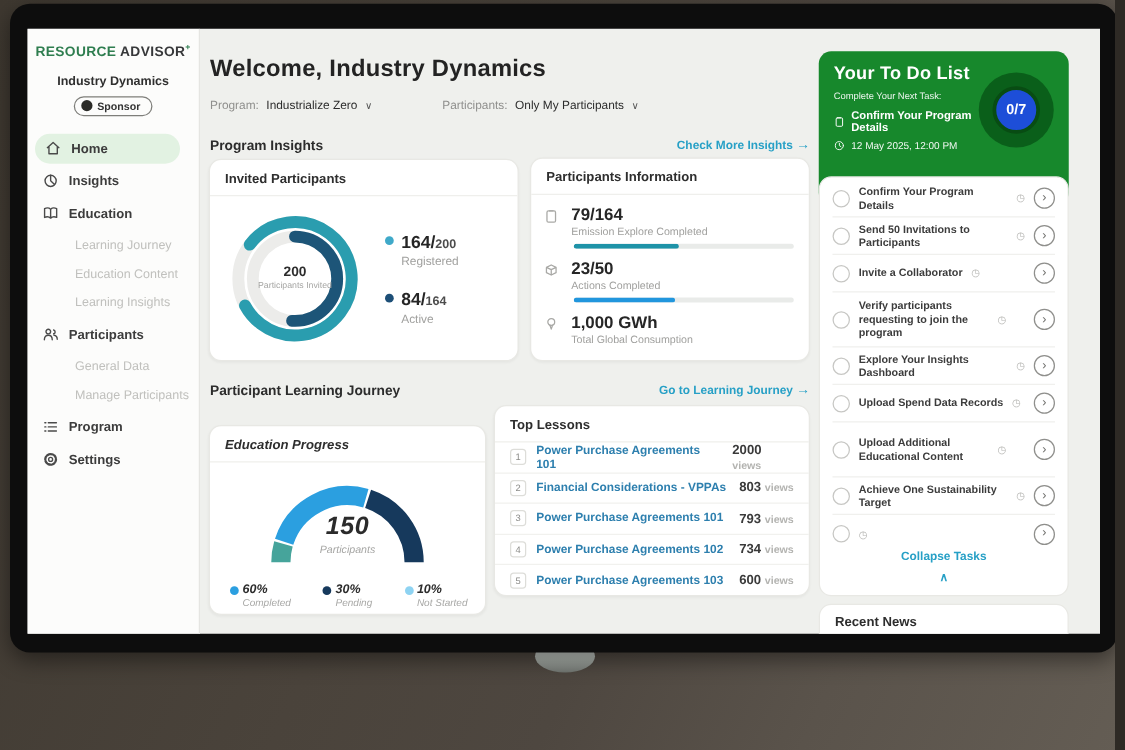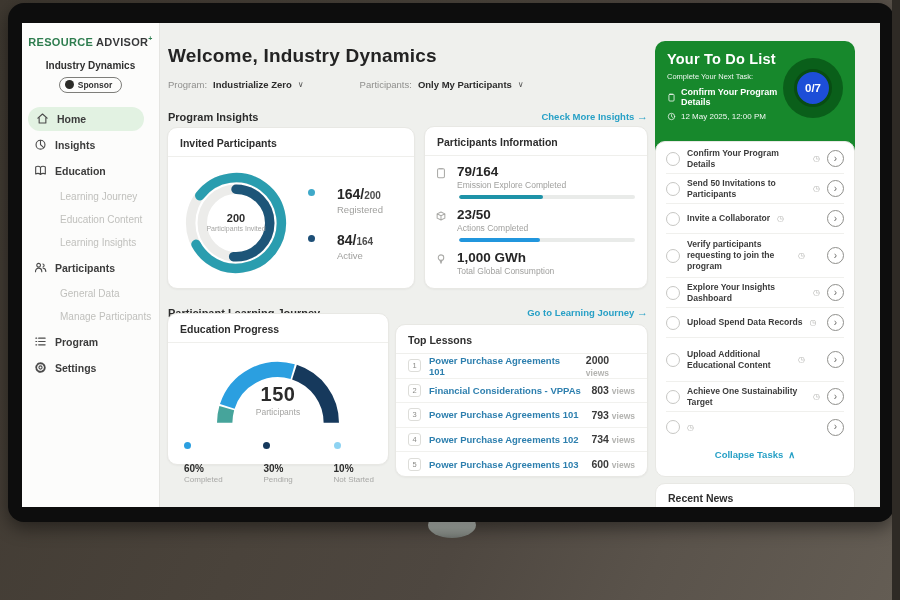--- a/index.html
+++ b/index.html
@@ -30,59 +30,59 @@
   .nav-sub { height:23px; padding-left:26px; display:flex; align-items:center;
     font-size:10px; color:#c0c0bd; font-weight:400; cursor:pointer; }
   .nicon { width:13px; height:13px; flex:0 0 13px; }
   .nicon svg { display:block; width:13px; height:13px; stroke:#4a4a4a; fill:none; stroke-width:1.2; stroke-linecap:round; stroke-linejoin:round; }
 
   
   .welcome { position:absolute; left:146px; top:22px; font-size:19px; font-weight:700; color:#232323; letter-spacing:.2px; }
   .filters { position:absolute; left:146px; top:56px; display:flex; gap:56px; align-items:center; }
   .filter { display:flex; gap:6px; align-items:center; font-size:9.5px; }
   .filter .lab { color:#8f8f8d; }
-  .filter .val { font-weight:700; color:#2c2c2c; }
+  .filter .val { font-weight:400; color:#2c2c2c; }
   .filter .chev { color:#555; font-size:8px; cursor:pointer; }
   .sec-title { position:absolute; font-size:11px; font-weight:700; color:#2c2c2c; }
   .sec-link { position:absolute; right:232px; font-size:9.5px; font-weight:700; color:#27a0c6; cursor:pointer; }
   .sec-link .arr { font-size:11px; }
 
   .card { position:absolute; background:#fff; border:1px solid #e8e8e4; border-radius:10px;
     box-shadow:0 1px 2px rgba(0,0,0,.04); }
   .card-title { padding:9px 12px 7px; font-size:10.5px; font-weight:700; color:#2e2e2e; border-bottom:1px solid #efefec; }
 
   
   .inv-body { display:flex; align-items:center; padding:8px 6px 0 10px; }
   .donut-wrap { position:relative; width:116px; height:116px; }
   .donut-center { position:absolute; left:50%; top:50%; transform:translate(-50%,-50%); text-align:center; width:60px; }
   .donut-center .v { font-size:11px; font-weight:700; color:#2d2d2d; }
   .donut-center .l { font-size:7px; color:#a5a5a3; line-height:1.25; margin-top:1px; }
   .legend2 { margin-left:14px; display:flex; flex-direction:column; gap:16px; }
-  .leg-row { display:flex; gap:22px; }
+  .leg-row { display:flex; gap:6px; }
   .leg-dot { width:7px; height:7px; border-radius:50%; margin-top:4px; flex:0 0 7px; }
   .leg-num { font-size:14px; font-weight:700; color:#262626; }
   .leg-den { font-size:10px; font-weight:600; color:#4c4c4c; }
   .leg-lab { font-size:9.5px; color:#a0a09e; margin-top:1px; }
 
   
   .pi-row { display:flex; gap:8px; padding:8px 12px 0 10px; }
   .pi-icon { width:14px; padding-top:3px; }
   .pi-icon svg { display:block; width:12px; height:12px; stroke:#a9a9a6; fill:none; stroke-width:1.2; stroke-linecap:round; stroke-linejoin:round; }
   .pi-val { font-size:13.5px; font-weight:700; color:#262626; }
   .pi-lab { font-size:8.5px; color:#a0a09e; margin-top:1px; }
   .pi-bar { margin:5px 12px 0 34px; height:4px; border-radius:2px; background:#e9ebe9; overflow:hidden; }
   .pi-bar i { display:block; height:100%; border-radius:2px; }
 
   
   .gauge-wrap { position:relative; width:150px; height:82px; margin:6px auto 0; }
   .gauge-center { position:absolute; left:0; right:0; top:34px; text-align:center; }
   .gauge-center .v { font-size:20px; font-weight:700; color:#2b2b2b; letter-spacing:.5px; }
   .gauge-center .l { font-size:8.5px; color:#a5a5a3; margin-top:1px; }
   .legend3 { display:flex; justify-content:space-between; padding:8px 14px 0 16px; }
-  .l3 { display:flex; gap:14px;flex-direction:column; }
+  .l3 { display:flex; gap:3px; }
   .l3 .leg-dot { margin-top:3px; }
   .l3 .pct { font-size:10px; font-weight:700; color:#2c2c2c; }
   .l3 .lab { font-size:8px; color:#a8a8a6; margin-top:1px; }
 
   
   .lesson-row { display:flex; align-items:center; gap:8px; height:24.5px; padding:0 12px; border-bottom:1px solid #f1f1ee; }
   .lesson-row:last-child { border-bottom:none; }
   .rank { width:13px; height:13px; flex:0 0 13px; border:1px solid #ddddd9; border-radius:3px;
     font-size:7.5px; color:#8b8b88; display:flex; align-items:center; justify-content:center; }
   .lesson-link { font-size:9.5px; font-weight:600; color:#2d7fae; cursor:pointer; }
@@ -106,21 +106,21 @@
     background:#fff; border:1px solid #e8e8e4; border-radius:10px; padding:2px 10px; }
   .task-row { display:flex; align-items:center; gap:7px; border-bottom:1px solid #f0f0ed; }
   .task-row.h1 { height:30px; } .task-row.h2 { height:44px; }
   .task-row:nth-last-child(2) { border-bottom:none; }
   .chk { width:14px; height:14px; flex:0 0 14px; border:1.5px solid #c7c7c4; border-radius:50%; cursor:pointer; }
   .task-lab { font-size:8.6px; font-weight:600; color:#3c3c3c; line-height:1.25; }
   .tclock { font-size:8px; color:#b5b5b2; }
   .go { margin-left:auto; width:17px; height:17px; flex:0 0 17px; border:1.5px solid #8f8f8c; border-radius:50%;
     display:flex; align-items:center; justify-content:center; font-size:10px; color:#6e6e6b; cursor:pointer; padding-bottom:1px; }
   .collapse { height:24px; display:flex; align-items:center; justify-content:center; gap:5px;
-    font-size:9.5px; font-weight:700; color:#27a0c6; cursor:pointer; }
+    font-size:9.5px; font-weight:700; color:#27a0c6; cursor:pointer;flex-direction:column; }
   .news-card { position:absolute; left:633px; top:460px; width:200px; height:50px;
     background:#fff; border:1px solid #e8e8e4; border-radius:10px; padding:8px 12px; }
   .news-title { font-size:10.5px; font-weight:700; color:#2e2e2e; }
 </style>
 </head>
 <body>
 
 <div class="stage">
   <div class="stand"></div>
   <div class="monitor">
@@ -294,21 +294,21 @@
           </div>
         </div>
       </div>
 
       <div class="sec-title" style="left:146px;top:284px;">Participant Learning Journey</div>
       <div class="sec-link" style="top:283px;">
         <span>Go to Learning Journey</span>
         <span class="arr">→</span>
       </div>
 
-      <div class="card" style="left:145px;top:290px;width:222px;height:152px;">
+      <div class="card" style="left:145px;top:317px;width:222px;height:152px;font-style:italic;">
         <div class="card-title">Education Progress</div>
         <div class="gauge-wrap">
           <svg width="150" height="82" viewBox="0 0 140 80">
             <path d="M 18 72 A 52 52 0 0 1 20.01 57.67" stroke="#46a49b" stroke-width="15" fill="none"></path>
             <path d="M 20.54 55.93 A 52 52 0 0 1 84.33 22.01" stroke="#2b9fe0" stroke-width="15" fill="none"></path>
             <path d="M 86.07 22.54 A 52 52 0 0 1 122 72" stroke="#16395c" stroke-width="15" fill="none"></path>
           </svg>
           <div class="gauge-center">
             <div class="v">150</div>
             <div class="l">Participants</div>

